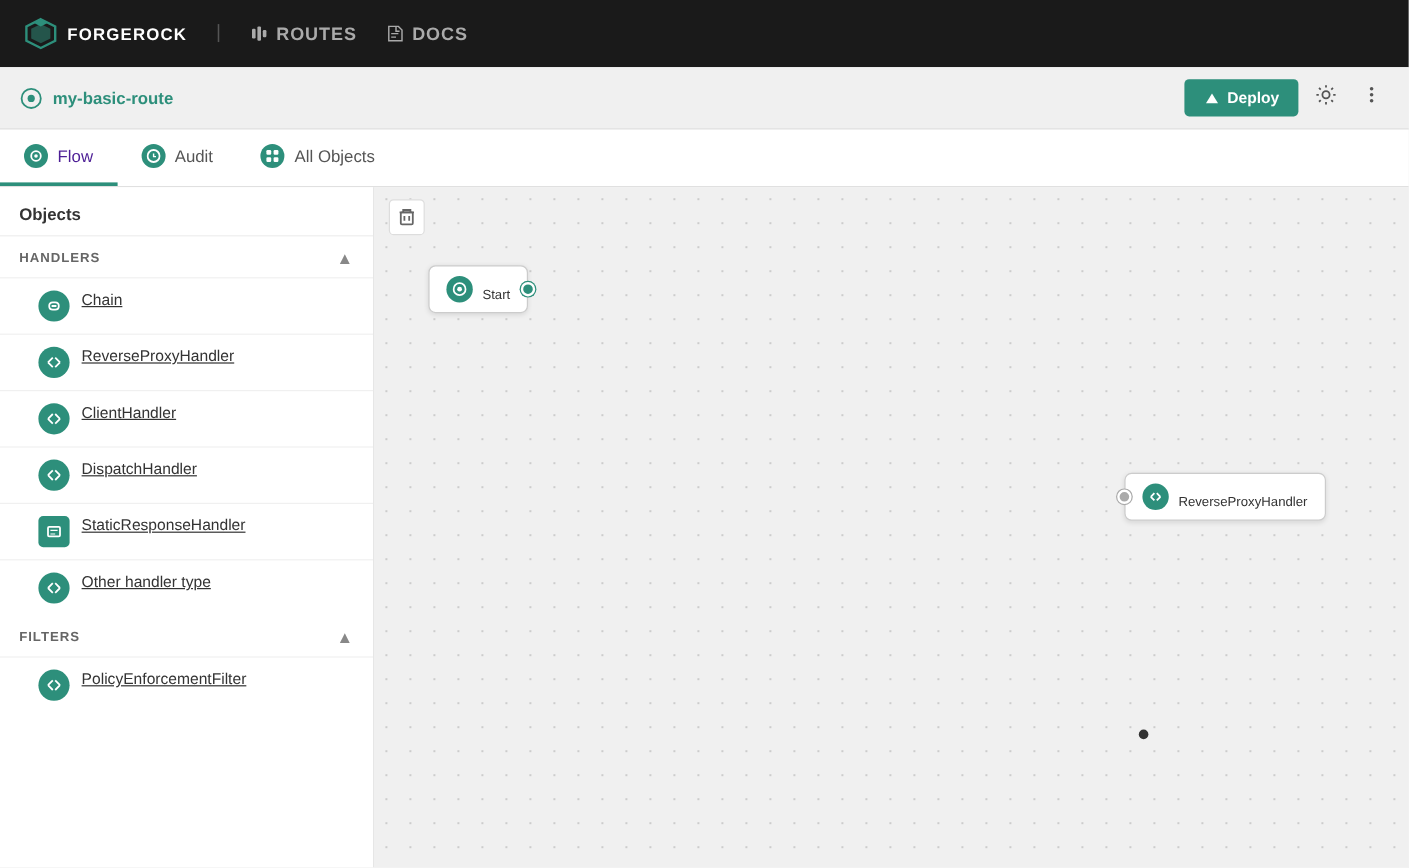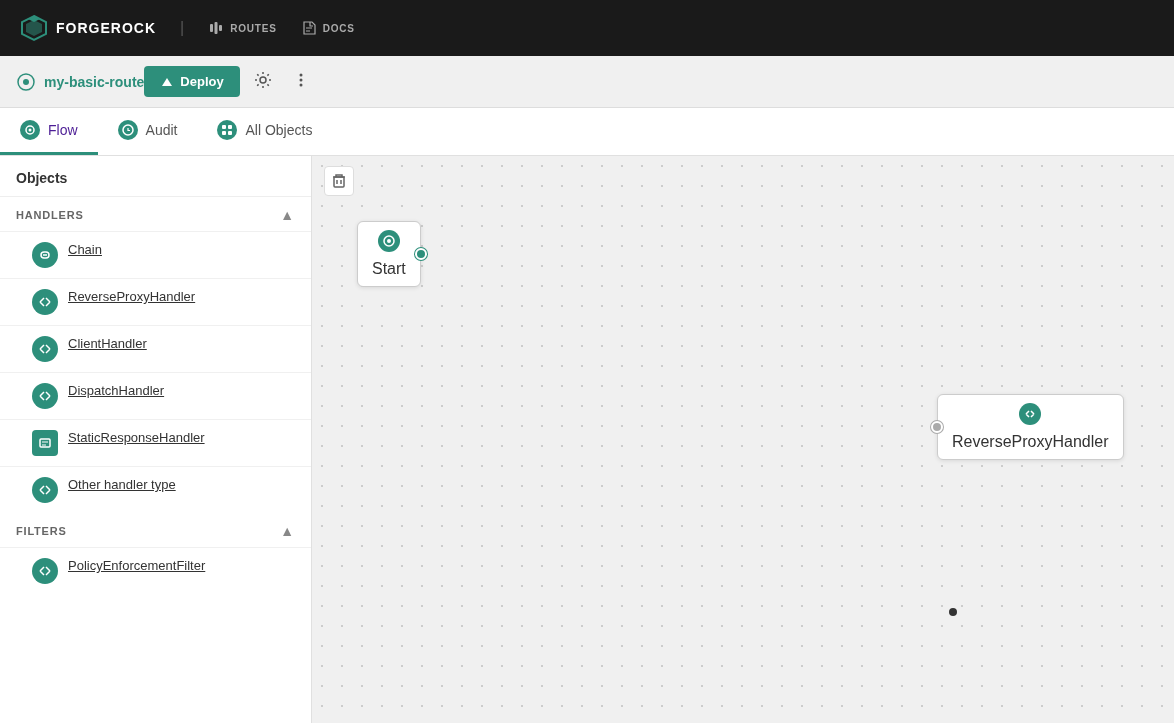--- a/index.html
+++ b/index.html
@@ -25,34 +25,35 @@
     }
     .logo-diamond {
       width: 28px;
       height: 28px;
     }
     .topnav-item {
       display: flex;
       align-items: center;
       gap: 6px;
       color: #aaa;
-      font-size: 10px;
+      font-size: 15px;
       font-weight: 600;
       letter-spacing: 0.8px;
       cursor: pointer;
       text-transform: uppercase;
     }
     .topnav-divider { color: #555; font-size: 16px; }
 
     
     .breadcrumb-bar {
       background: #f0f0f0;
       height: 52px;
       display: flex;
       align-items: center;
+      justify-content: space-between;
       padding: 0 16px;
       border-bottom: 1px solid #ddd;
     }
     .breadcrumb-left {
       display: flex;
       align-items: center;
       gap: 8px;
       color: #2d8f7b;
       font-size: 14px;
       font-weight: 600;
@@ -218,32 +219,31 @@
       justify-content: center;
       cursor: pointer;
       font-size: 14px;
       color: #666;
     }
 
     
     .flow-node {
       position: absolute;
       display: flex;
-      align-items: center;
+      align-items: flex-end;
       background: white;
       border: 1.5px solid #ccc;
       border-radius: 6px;
       padding: 8px 14px;
-      font-size: 16px;
+      font-size: 11px;
       font-weight: 500;
       color: #333;
       box-shadow: 0 1px 4px rgba(0,0,0,0.1);
       white-space: nowrap;
       gap: 8px;
-      flex-direction: column;
     }
     .flow-node .node-icon {
       width: 22px;
       height: 22px;
       border-radius: 50%;
       background: #2d8f7b;
       display: flex;
       align-items: center;
       justify-content: center;
       color: white;

